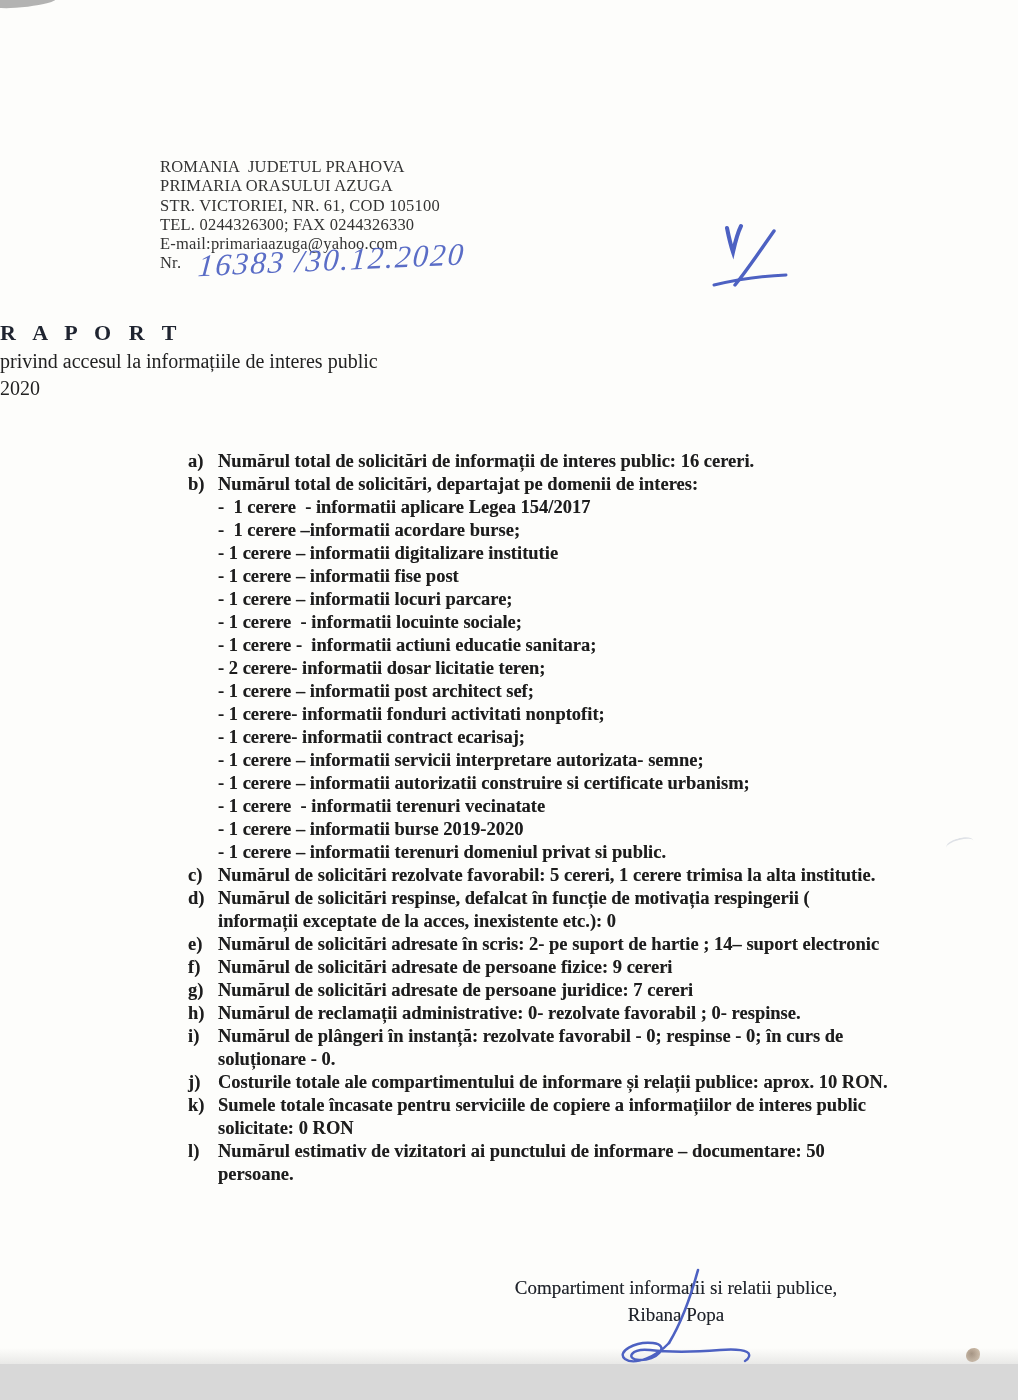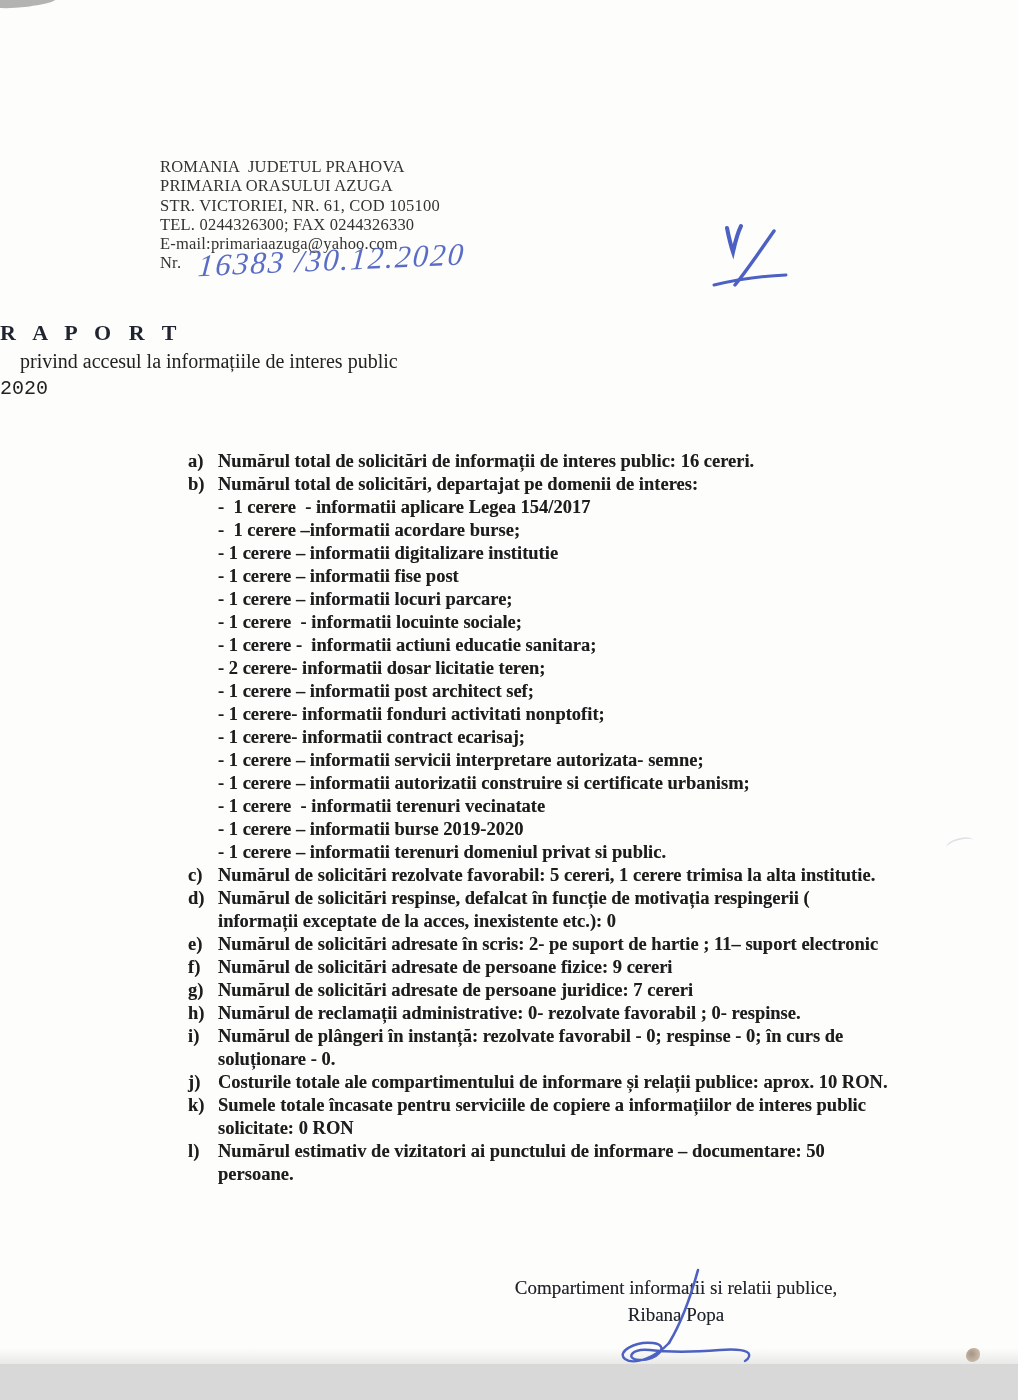--- a/index.html
+++ b/index.html
@@ -13,22 +13,22 @@
   .letterhead .lh-line{white-space:pre;}
   
   .nr-hand{
     position:absolute;left:198px;top:242px;width:280px;
     font-size:31px;font-style:italic;letter-spacing:2px;color:#4d61c2;
     transform:rotate(-2.5deg) skewX(-7deg);opacity:.92;
   }
   
   .title-block{position:absolute;left:0;top:320px;width:100%;text-align:left;color:#222;}
   .title-main{font-size:22px;font-weight:bold;letter-spacing:6px;color:#1f2430;}
-  .title-sub{font-size:20px;margin-top:4px;padding-left:20px;}
-  .title-year{font-size:20px;margin-top:4px;font-family:Liberation Mono, monospace;}
+  .title-sub{font-size:20px;margin-top:4px;}
+  .title-year{font-size:20px;margin-top:4px;}
   
   .list{position:absolute;left:188px;top:450px;width:700px;
     font-size:18.5px;line-height:23px;font-weight:bold;color:#1d1d1d;
     text-shadow:0 0 .4px rgba(30,30,30,.45);}
   .item{position:relative;padding-left:30px;}
   .item>.letter{position:absolute;left:0;top:0;}
   .item.w-d{width:670px;}
   .item.w-i{width:645px;}
   .item.w-j{width:685px;}
   .subs .sub{white-space:pre-wrap;}
@@ -112,21 +112,21 @@
       <span class="text">Numărul de solicitări rezolvate favorabil: 5 cereri, 1 cerere trimisa la alta institutie.</span>
     </div>
 
     <div class="item w-d">
       <span class="letter">d)</span>
       <span class="text">Numărul de solicitări respinse, defalcat în funcție de motivația respingerii ( informații exceptate de la acces, inexistente etc.): 0</span>
     </div>
 
     <div class="item">
       <span class="letter">e)</span>
-      <span class="text">Numărul de solicitări adresate în scris: 2-  pe suport de hartie ; 11– suport electronic</span>
+      <span class="text">Numărul de solicitări adresate în scris: 2-  pe suport de hartie ; 14– suport electronic</span>
     </div>
 
     <div class="item">
       <span class="letter">f)</span>
       <span class="text">Numărul de solicitări adresate de persoane fizice: 9 cereri</span>
     </div>
 
     <div class="item">
       <span class="letter">g)</span>
       <span class="text">Numărul de solicitări adresate de persoane juridice: 7 cereri</span>

